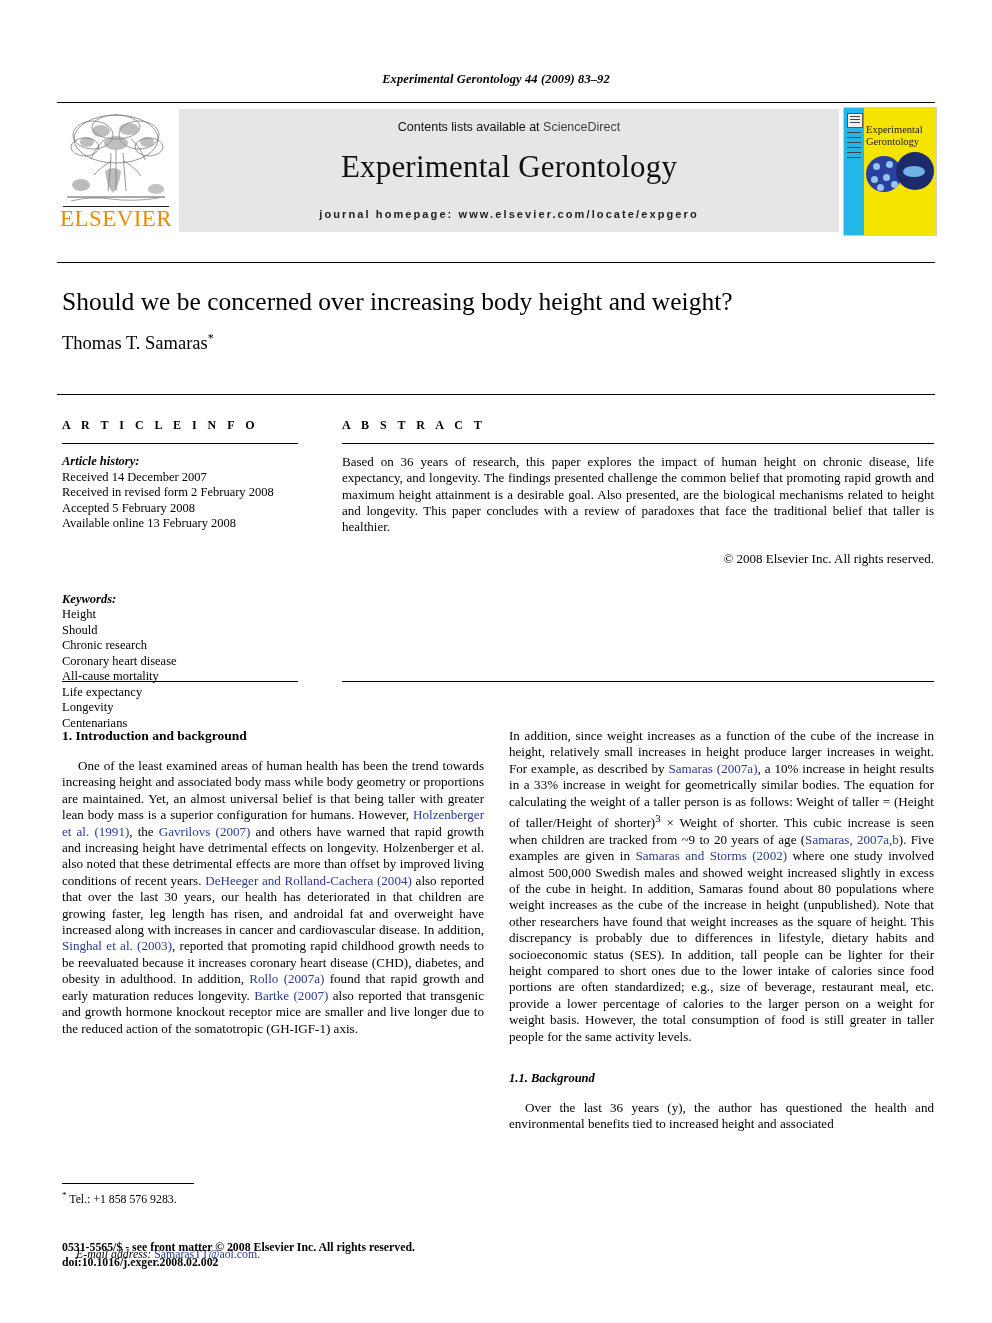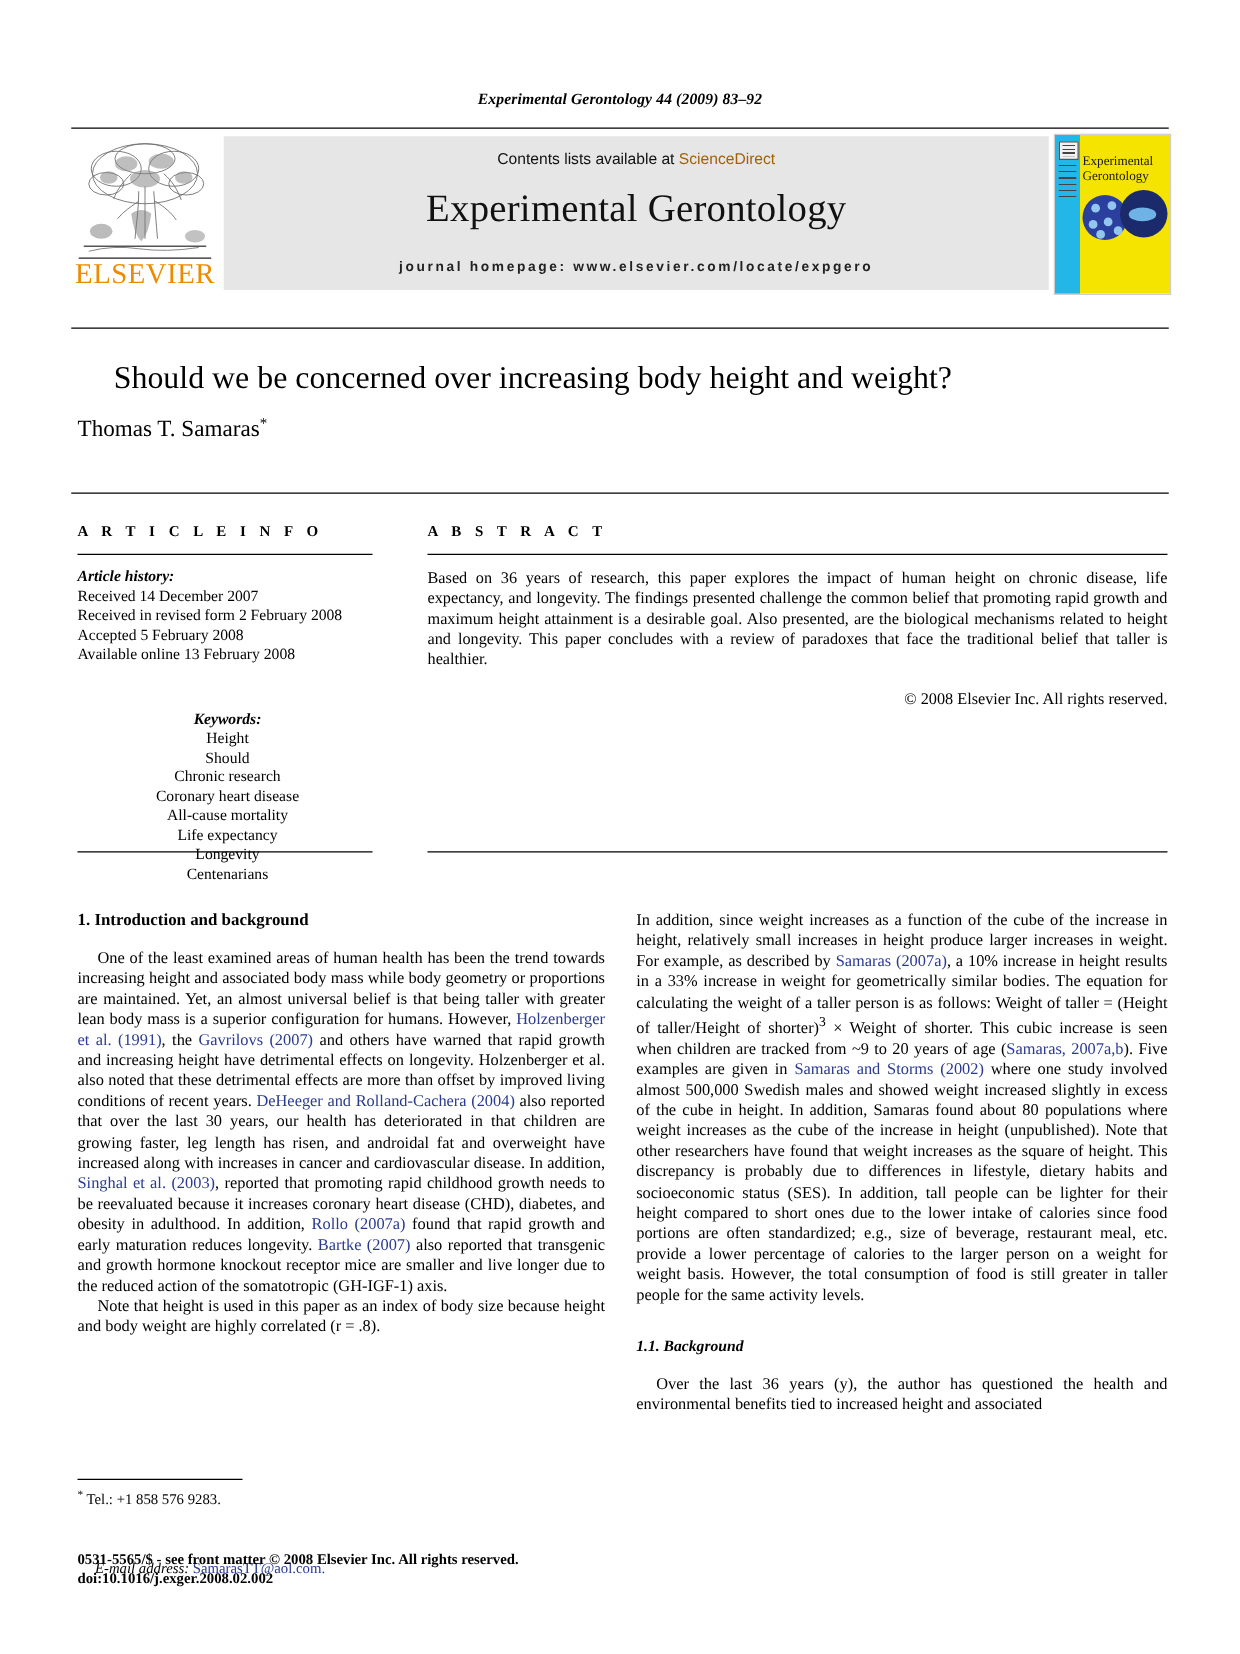--- a/index.html
+++ b/index.html
@@ -87,21 +87,21 @@
   .contents-line {
     position: absolute;
     left: 0; top: 11px;
     width: 660px;
     text-align: center;
     font-family: "Liberation Sans", sans-serif;
     font-size: 12.5px;
     color: #111;
   }
   .contents-line .sd {
-    color: #a16207;
+    color: #404040;
   }
   .journal-title {
     position: absolute;
     left: 0; top: 40px;
     width: 660px;
     text-align: center;
     font-family: "Liberation Serif", serif;
     font-size: 31px;
     color: #111;
     letter-spacing: 0.2px;
@@ -211,21 +211,20 @@
     border-top: 1.2px solid #000;
   }
   .paper-title {
     position: absolute;
     left: 62px; top: 287px;
     width: 870px;
     font-family: "Liberation Serif", serif;
     font-size: 25.5px;
     line-height: 30px;
     color: #000;
-    margin-left: 29px;
   }
   .authors {
     position: absolute;
     left: 62px; top: 327px;
     width: 870px;
     font-family: "Liberation Serif", serif;
     font-size: 18.5px;
     line-height: 22px;
   }
   .authors sup {
@@ -279,22 +278,21 @@
     font-style: italic;
     font-weight: bold;
     font-size: 12.5px;
     line-height: 15.5px;
   }
   .hist-line {
     font-size: 12.5px;
     line-height: 15.5px;
   }
   .kw-block {
-    margin-top: 36px;
-    text-align: center;
+    margin-top: 60px;
   }
   .kw-title {
     font-style: italic;
     font-weight: bold;
     font-size: 12.5px;
     line-height: 15.5px;
   }
   .kw-item {
     font-size: 12.5px;
     line-height: 15.5px;
@@ -495,21 +493,20 @@
     <div class="abs-text">Based on 36 years of research, this paper explores the impact of human height on chronic disease, life expectancy, and longevity. The findings presented challenge the common belief that promoting rapid growth and maximum height attainment is a desirable goal. Also presented, are the biological mechanisms related to height and longevity. This paper concludes with a review of paradoxes that face the traditional belief that taller is healthier.</div>
     <div class="abs-copy">© 2008 Elsevier Inc. All rights reserved.</div>
   </div>
 
   <div class="info-rule-bottom"></div>
   <div class="abs-rule-bottom"></div>
 
   <div class="col-left">
     <h2 class="sec-head">1. Introduction and background</h2>
     <p class="body-p"><span>One of the least examined areas of human health has been the trend towards increasing height and associated body mass while body geometry or proportions are maintained. Yet, an almost universal belief is that being taller with greater lean body mass is a superior configuration for humans. However, </span><span class="cite">Holzenberger et al. (1991)</span><span>, the </span><span class="cite">Gavrilovs (2007)</span><span> and others have warned that rapid growth and increasing height have detrimental effects on longevity. Holzenberger et al. also noted that these detrimental effects are more than offset by improved living conditions of recent years. </span><span class="cite">DeHeeger and Rolland-Cachera (2004)</span><span> also reported that over the last 30 years, our health has deteriorated in that children are growing faster, leg length has risen, and androidal fat and overweight have increased along with increases in cancer and cardiovascular disease. In addition, </span><span class="cite">Singhal et al. (2003)</span><span>, reported that promoting rapid childhood growth needs to be reevaluated because it increases coronary heart disease (CHD), diabetes, and obesity in adulthood. In addition, </span><span class="cite">Rollo (2007a)</span><span> found that rapid growth and early maturation reduces longevity. </span><span class="cite">Bartke (2007)</span><span> also reported that transgenic and growth hormone knockout receptor mice are smaller and live longer due to the reduced action of the somatotropic (GH-IGF-1) axis.</span></p>
-    <p class="body-p">Note that height is used in this paper as an index of body size because height and body weight are highly correlated (r = .8).</p>
   </div>
 
   <div class="col-right">
     <p class="body-p cont"><span>In addition, since weight increases as a function of the cube of the increase in height, relatively small increases in height produce larger increases in weight. For example, as described by </span><span class="cite">Samaras (2007a)</span><span>, a 10% increase in height results in a 33% increase in weight for geometrically similar bodies. The equation for calculating the weight of a taller person is as follows: Weight of taller = (Height of taller/Height of shorter)</span><sup>3</sup><span> × Weight of shorter. This cubic increase is seen when children are tracked from ~9 to 20 years of age (</span><span class="cite">Samaras, 2007a,b</span><span>). Five examples are given in </span><span class="cite">Samaras and Storms (2002)</span><span> where one study involved almost 500,000 Swedish males and showed weight increased slightly in excess of the cube in height. In addition, Samaras found about 80 populations where weight increases as the cube of the increase in height (unpublished). Note that other researchers have found that weight increases as the square of height. This discrepancy is probably due to differences in lifestyle, dietary habits and socioeconomic status (SES). In addition, tall people can be lighter for their height compared to short ones due to the lower intake of calories since food portions are often standardized; e.g., size of beverage, restaurant meal, etc. provide a lower percentage of calories to the larger person on a weight for weight basis. However, the total consumption of food is still greater in taller people for the same activity levels.</span></p>
     <h3 class="subsec-head">1.1. Background</h3>
     <p class="body-p">Over the last 36 years (y), the author has questioned the health and environmental benefits tied to increased height and associated</p>
   </div>
 
   <div class="fn-rule"></div>
   <div class="fn">

